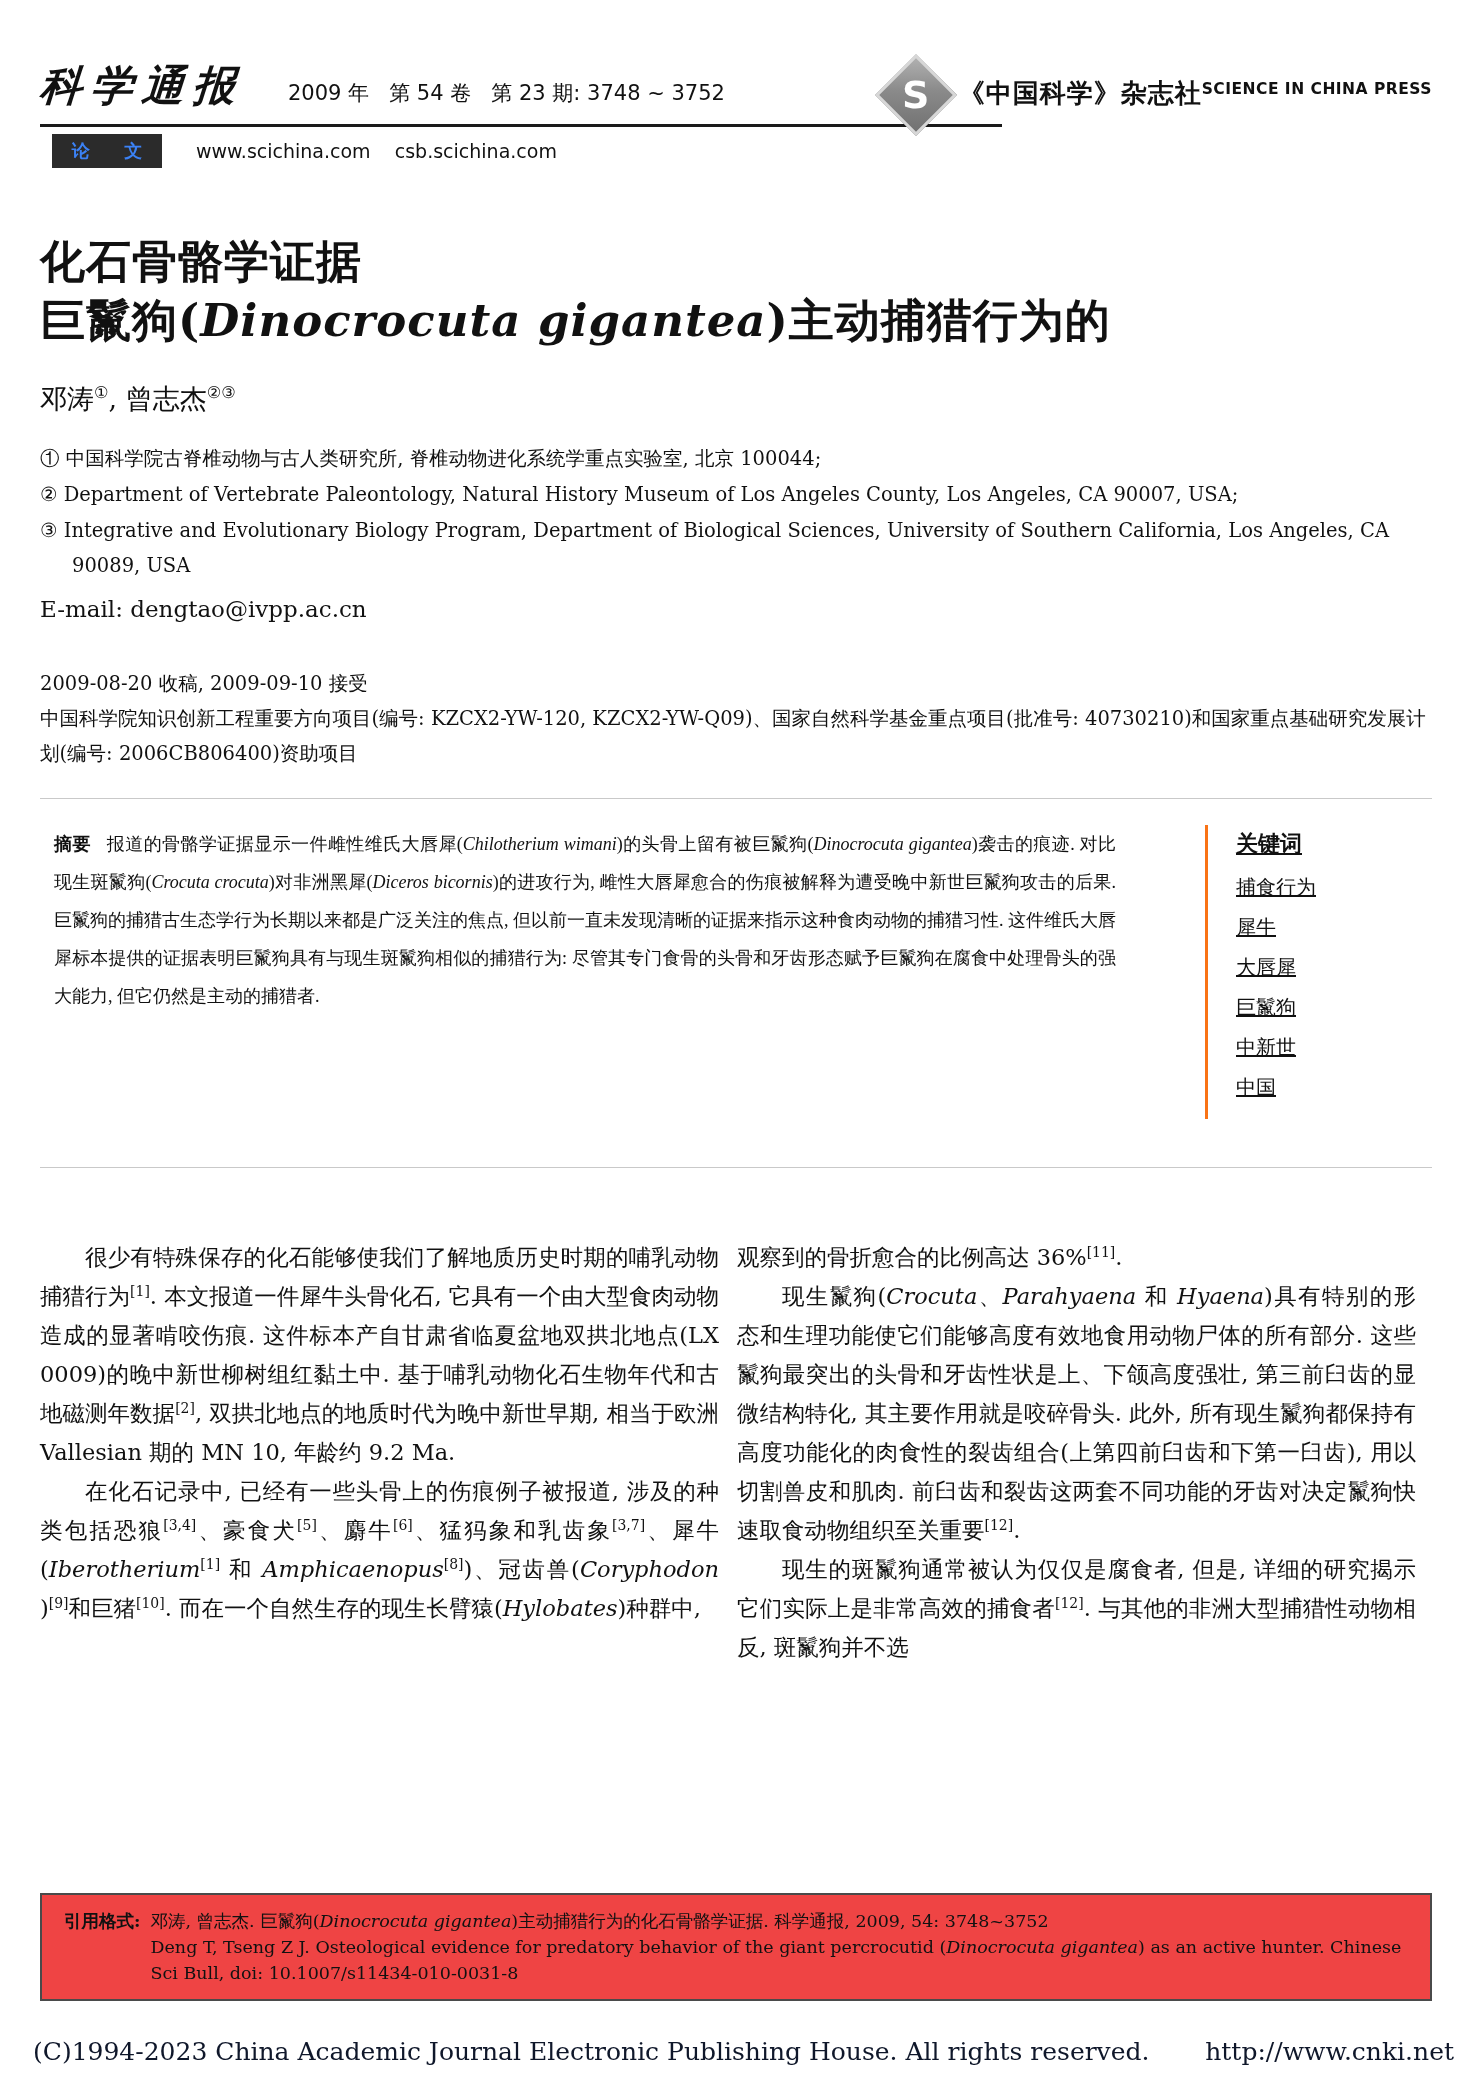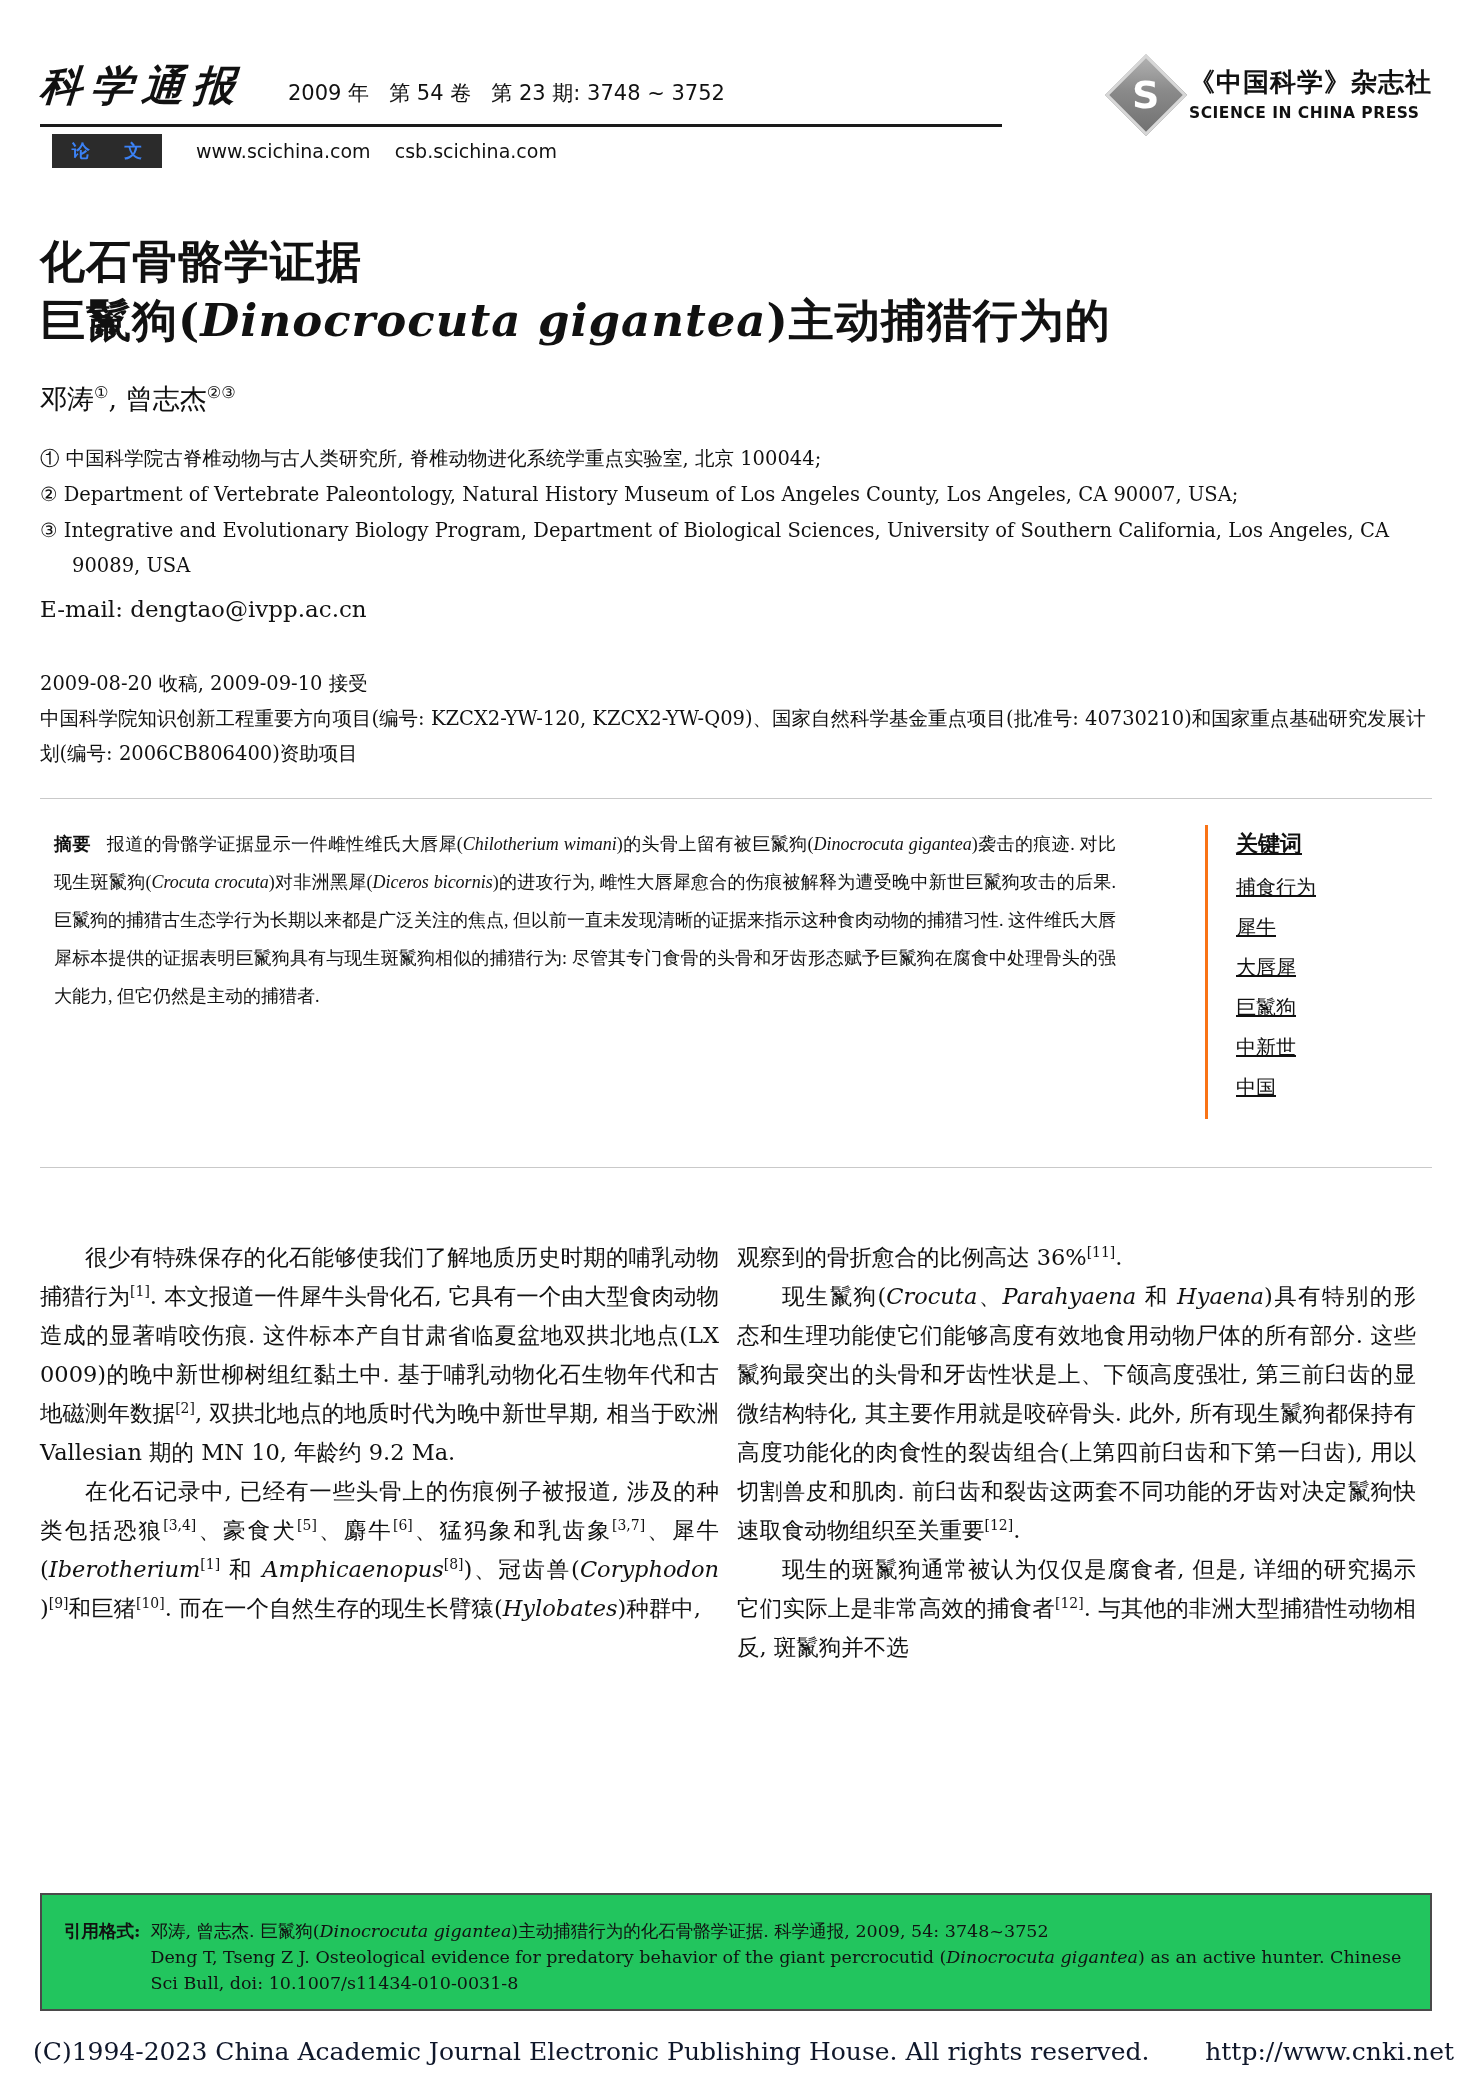--- a/index.html
+++ b/index.html
@@ -40,21 +40,21 @@
     background:linear-gradient(135deg,#b5b5b5 0%,#8a8a8a 45%,#6f6f6f 100%);
     transform:rotate(45deg);
     display:flex; align-items:center; justify-content:center;
     box-shadow:inset 0 0 0 3px #d7d7d7;
   }
   .press-s {
     transform:rotate(-45deg);
     color:#fff; font-weight:bold; font-size:38px;
     font-family:"DejaVu Sans","Liberation Sans",sans-serif;
   }
-  .press-names { display:flex; flex-direction:column; }
+  .press-names { display:flex; flex-direction:row; }
   .press-cn { font-size:26px; font-weight:bold; letter-spacing:1px; }
   .press-en { font-size:15.5px; font-weight:bold; letter-spacing:0.5px; margin-top:4px;
     font-family:"DejaVu Sans","Liberation Sans",sans-serif; }
   
   .title { margin-top:64px; font-size:45px; font-weight:bold; line-height:1.32; letter-spacing:1px; }
   .authors { margin-top:30px; font-size:27px; }
   .authors sup { font-size:60%; }
   
   .affils { margin-top:24px; font-size:19.5px; line-height:1.84; }
   .affil-item { padding-left:32px; text-indent:-32px; }
@@ -70,22 +70,22 @@
   .kw-item { font-size:20px; line-height:40px; }
   
   .columns { display:flex; gap:18px; margin-top:70px; }
   .col { width:679px; font-size:22.5px; line-height:39px; text-align:justify; }
   .col p { margin:0; }
   .col p.ind { text-indent:2em; }
   sup { font-size:62%; line-height:0; }
   
   .citation-box {
     position:absolute; left:40px; right:40px; top:1893px;
-    background:#22c55e; border:2px solid #4a4a4a;
-    padding:23px 20px 13px 22px;
+    background:#ef4444; border:2px solid #4a4a4a;
+    padding:13px 20px 13px 22px;
     font-size:17.5px; line-height:26px;
     display:flex;
   }
   .cite-label { font-weight:bold; white-space:nowrap; }
   .cite-body { flex:1; margin-left:10px; }
   
   .footer {
     position:absolute; left:33px; right:18px; bottom:24px;
     display:flex; justify-content:space-between;
     font-size:25px; color:#0f172a;

